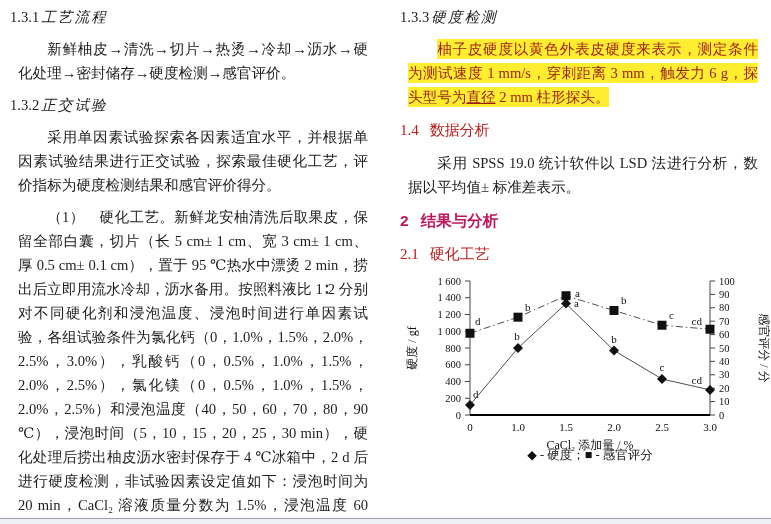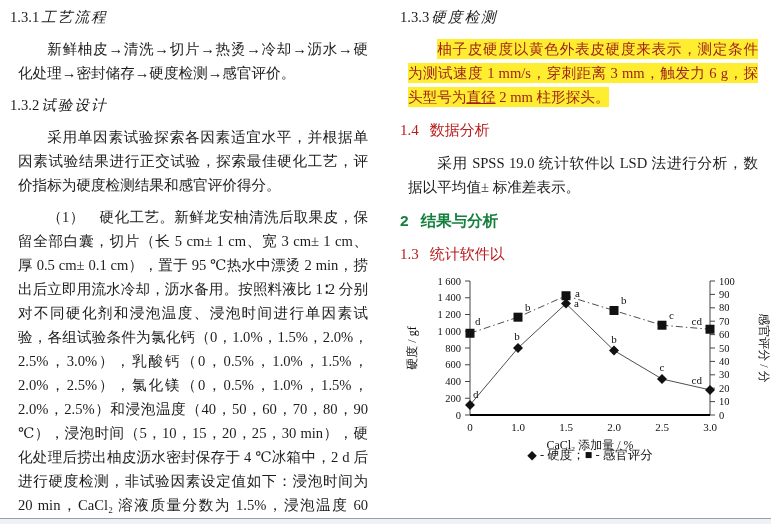--- a/index.html
+++ b/index.html
@@ -10,50 +10,50 @@
   }
   .columns{position:absolute;top:5px;left:10px;display:flex;gap:24px;}
   .col{width:366px;font-size:14.6px;line-height:24px;text-align:justify;text-justify:inter-ideograph;}
   .col p{margin:8px;text-indent:2em;}
   .h-kai{margin:0;font-size:14.6px;font-weight:normal;line-height:24px;}
   .h-kai .h-num{font-style:normal;}
   .h-kai .h-title{font-style:italic;margin-left:2px;letter-spacing:2px;}
   .h-teal{margin:0;font-size:15px;font-weight:normal;line-height:26px;color:#b91c1c;}
   .h-teal .h-title{margin-left:11px;}
   .h-bold{margin:9px 0 7px 0;font-size:15.5px;line-height:26px;font-weight:bold;
-    font-family:"Liberation Sans","DejaVu Sans",sans-serif;color:#15803d;}
+    font-family:"Liberation Sans","DejaVu Sans",sans-serif;color:#be185d;}
   .h-bold .h-title{margin-left:12px;}
   .hl{background:#ffee30;color:#9c1d1d;padding:2px 0;}
   .hl-u{text-decoration:underline;}
   .figure-wrap{margin-top:2px;}
   .bottom-strip{position:absolute;left:0;bottom:0;width:771px;height:5px;
     background:#eef2f8;border-top:1px solid #9aa0a6;}
   svg text{font-family:"Liberation Serif","DejaVu Serif",serif;fill:#111;}
 </style>
 </head>
 <body>
 
 <div class="columns">
 
   <div class="col">
     <h3 class="h-kai"><span class="h-num">1.3.1</span><span class="h-title">工艺流程</span></h3>
     <p>新鲜柚皮→清洗→切片→热烫→冷却→沥水→硬化处理→密封储存→硬度检测→感官评价。</p>
-    <h3 class="h-kai"><span class="h-num">1.3.2</span><span class="h-title">试验设计</span></h3>
+    <h3 class="h-kai"><span class="h-num">1.3.2</span><span class="h-title">正交试验</span></h3>
     <p>采用单因素试验探索各因素适宜水平，并根据单因素试验结果进行正交试验，探索最佳硬化工艺，评价指标为硬度检测结果和感官评价得分。</p>
     <p>（1）　硬化工艺。新鲜龙安柚清洗后取果皮，保留全部白囊，切片（长 5 cm± 1 cm、宽 3 cm± 1 cm、厚 0.5 cm± 0.1 cm），置于 95 ℃热水中漂烫 2 min，捞出后立即用流水冷却，沥水备用。按照料液比 1∶2 分别对不同硬化剂和浸泡温度、浸泡时间进行单因素试验，各组试验条件为氯化钙（0，1.0%，1.5%，2.0%，2.5%，3.0%），乳酸钙（0，0.5%，1.0%，1.5%，2.0%，2.5%），氯化镁（0，0.5%，1.0%，1.5%，2.0%，2.5%）和浸泡温度（40，50，60，70，80，90 ℃），浸泡时间（5，10，15，20，25，30 min），硬化处理后捞出柚皮沥水密封保存于 4 ℃冰箱中，2 d 后进行硬度检测，非试验因素设定值如下：浸泡时间为 20 min，CaCl₂ 溶液质量分数为 1.5%，浸泡温度 60 ℃，每组进行 3 次重复试验。根据单因素试验结果，选取上述适宜因素和水平进行 L₉(3⁴) 正交试验。</p>
 
   </div>
 
   <div class="col">
     <h3 class="h-kai"><span class="h-num">1.3.3</span><span class="h-title">硬度检测</span></h3>
     <p><span class="hl"><span>柚子皮硬度以黄色外表皮硬度来表示，测定条件为测试速度 1 mm/s，穿刺距离 3 mm，触发力 6 g，探头型号为</span><span class="hl-u">直径</span><span> 2 mm 柱形探头。</span></span></p>
     <h3 class="h-teal"><span class="h-num">1.4</span><span class="h-title">数据分析</span></h3>
     <p>采用 SPSS 19.0 统计软件以 LSD 法进行分析，数据以平均值± 标准差表示。</p>
     <h3 class="h-bold"><span class="h-num">2</span><span class="h-title">结果与分析</span></h3>
-    <h3 class="h-teal"><span class="h-num">1.3</span><span class="h-title">统计软件以</span></h3>
+    <h3 class="h-teal"><span class="h-num">2.1</span><span class="h-title">硬化工艺</span></h3>
 
     <div class="figure-wrap">
       <svg id="fig1" width="370" height="196" viewBox="0 0 370 196">
           <line x1="70" y1="12" x2="70" y2="146" stroke="#444" stroke-width="1"></line>
           <line x1="310" y1="12" x2="310" y2="146" stroke="#444" stroke-width="1"></line>
           <line x1="70" y1="146" x2="310" y2="146" stroke="#000" stroke-width="2.2"></line>
           <line x1="65" y1="146" x2="70" y2="146" stroke="#444" stroke-width="1"></line>
           <text x="61" y="149.5" font-size="10.5" text-anchor="end">0</text>
           <line x1="65" y1="129.25" x2="70" y2="129.25" stroke="#444" stroke-width="1"></line>
           <text x="61" y="132.75" font-size="10.5" text-anchor="end">200</text>

